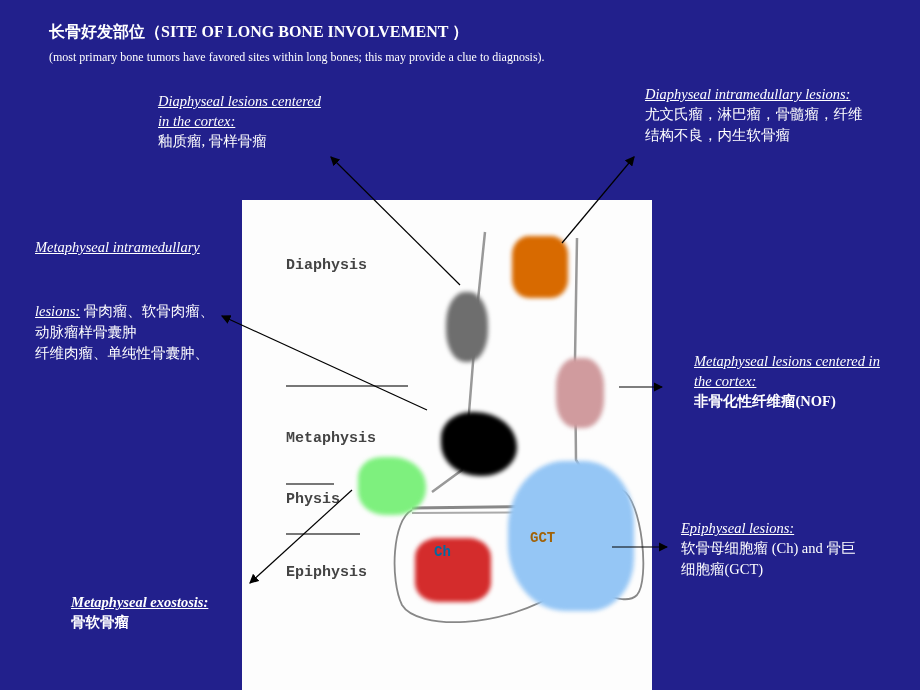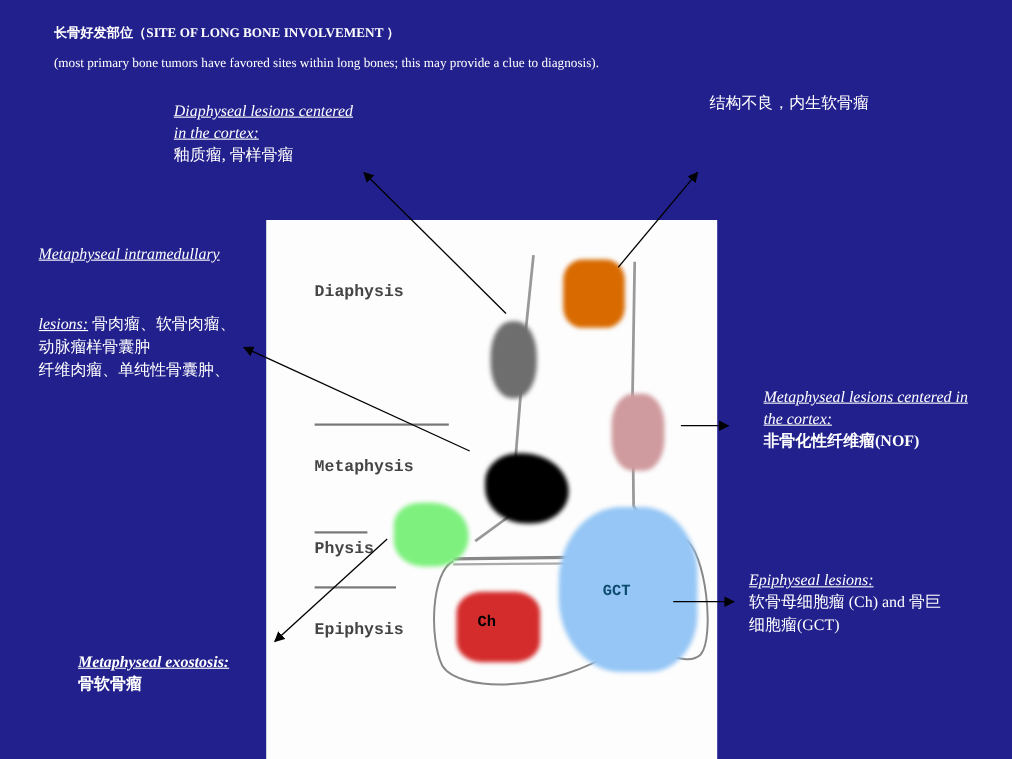--- a/index.html
+++ b/index.html
@@ -3,21 +3,21 @@
 <meta charset="utf-8">
 <style>
   html, body { margin: 0; padding: 0; }
   body {
     width: 920px; height: 690px; overflow: hidden; position: relative;
     background: #22208c;
     font-family: "Liberation Serif", "DejaVu Serif", serif;
     color: #ffffff;
   }
   .abs { position: absolute; }
-  .title { left: 49px; top: 22px; font-size: 12px; font-weight: bold; text-align: center; }
+  .title { left: 49px; top: 22px; font-size: 16px; font-weight: bold; text-align: center; }
   .subtitle { left: 49px; top: 46px; width: 780px; font-size: 12px; line-height: 22px; }
   .label-head { font-style: italic; text-decoration: underline; font-size: 14.5px; line-height: 20px; }
   .label-body { font-size: 14.5px; line-height: 21px; }
   .bold { font-weight: bold; }
   .diagram {
     left: 242px; top: 200px; width: 410px; height: 589px;
     background: #fdfdfd;
   }
   .zone-label {
     position: absolute; font-family: "Liberation Mono", "DejaVu Sans Mono", monospace;
@@ -33,43 +33,43 @@
 </style>
 </head>
 <body>
 
 <div class="abs title">长骨好发部位（SITE OF LONG BONE INVOLVEMENT ）</div>
 <div class="abs subtitle">(most primary bone tumors have favored sites within long bones; this may provide a clue to diagnosis).</div>
 
 <div class="abs diagram">
   <div class="zone-label" style="left:44px; top:57px;">Diaphysis</div>
   <div class="rule" style="left:44px; top:185px; width:122px;"></div>
-  <div class="zone-label" style="left:44px; top:216px;">Metaphysis</div>
+  <div class="zone-label" style="left:44px; top:230px;">Metaphysis</div>
   <div class="rule" style="left:44px; top:283px; width:48px;"></div>
   <div class="zone-label" style="left:44px; top:291px;">Physis</div>
   <div class="rule" style="left:44px; top:333px; width:74px;"></div>
   <div class="zone-label" style="left:44px; top:364px;">Epiphysis</div>
 
   <svg class="overlay" width="410" height="461">
     <path d="M243 32 L236 100 L226 225 L220 270 L190 292" stroke="#999" stroke-width="2.5" fill="none"></path>
     <path d="M335 38 L333 160 L334 260 L340 270 L356 290" stroke="#999" stroke-width="2.5" fill="none"></path>
     <path d="M170 308 L330 306" stroke="#888" stroke-width="3" fill="none"></path>
     <path d="M170 313 L330 312" stroke="#aaa" stroke-width="2" fill="none"></path>
     <path d="M170 310 C150 320 148 380 160 405 C175 430 260 430 320 390 C345 380 380 410 395 395 C408 380 400 300 380 290" stroke="#888" stroke-width="1.8" fill="none"></path>
   </svg>
 
   <div class="blob" style="left:204px; top:92px; width:42px; height:70px; border-radius:45%; background:#6e6e6e;"></div>
   <div class="blob" style="left:270px; top:36px; width:56px; height:62px; border-radius:30%; background:#d86a00;"></div>
   <div class="blob" style="left:314px; top:158px; width:48px; height:70px; border-radius:40%; background:#d09b9e;"></div>
   <div class="blob" style="left:199px; top:212px; width:76px; height:64px; border-radius:40% 55% 45% 50%; background:#000;"></div>
   <div class="blob" style="left:116px; top:257px; width:68px; height:58px; border-radius:35% 50% 45% 40%; background:#7ef07e;"></div>
   <div class="blob" style="left:173px; top:338px; width:76px; height:64px; border-radius:30%; background:#d42c2c;"></div>
   <div class="blob" style="left:266px; top:261px; width:126px; height:150px; border-radius:45% 40% 35% 45%; background:#95c6f5;"></div>
-  <div class="blob-text" style="left:192px; top:358px; color:#000000;">Ch</div>
-  <div class="blob-text" style="left:306px; top:330px; color:#0c4a6e;">GCT</div>
+  <div class="blob-text" style="left:192px; top:344px; color:#0369a1;">Ch</div>
+  <div class="blob-text" style="left:288px; top:330px; color:#a16207;">GCT</div>
 </div>
 
 <svg class="overlay" width="920" height="690">
   <defs>
     <marker id="ah" markerWidth="8" markerHeight="8" refX="7" refY="4" orient="auto">
       <path d="M0,0 L8,4 L0,8 z" fill="#000"></path>
     </marker>
   </defs>
   <line x1="460" y1="285" x2="331" y2="157" stroke="#000" stroke-width="1.2" marker-end="url(#ah)"></line>
   <line x1="562" y1="243" x2="634" y2="157" stroke="#000" stroke-width="1.2" marker-end="url(#ah)"></line>
@@ -79,24 +79,26 @@
   <line x1="352" y1="490" x2="250" y2="583" stroke="#000" stroke-width="1.2" marker-end="url(#ah)"></line>
 </svg>
 
 <div class="abs" style="left:158px; top:91px;">
   <div class="label-head">Diaphyseal lesions centered</div>
   <div class="label-head">in the cortex:</div>
   <div class="label-body">釉质瘤, 骨样骨瘤</div>
 </div>
 
 <div class="abs" style="left:645px; top:84px;">
+  <div class="label-head">Diaphyseal intramedullary lesions:</div>
+  <div class="label-body">尤文氏瘤，淋巴瘤，骨髓瘤，纤维</div>
   <div class="label-body">结构不良，内生软骨瘤</div>
 </div>
 
-<div class="abs" style="left:35px; top:221px; width:208px; overflow:hidden;">
+<div class="abs" style="left:35px; top:237px; width:208px; overflow:hidden;">
   <div class="label-head">Metaphyseal intramedullary</div>
   <div style="white-space:nowrap;margin-top:44px;">
     <span class="label-head">lesions:</span><span class="label-body"> 骨肉瘤、软骨肉瘤、</span>
   </div>
   <div class="label-body">动脉瘤样骨囊肿</div>
   <div class="label-body" style="white-space:nowrap;">纤维肉瘤、单纯性骨囊肿、</div>
 </div>
 
 <div class="abs" style="left:694px; top:351px; width:230px; white-space:nowrap; overflow:hidden;">
   <div class="label-head">Metaphyseal lesions centered in</div>

